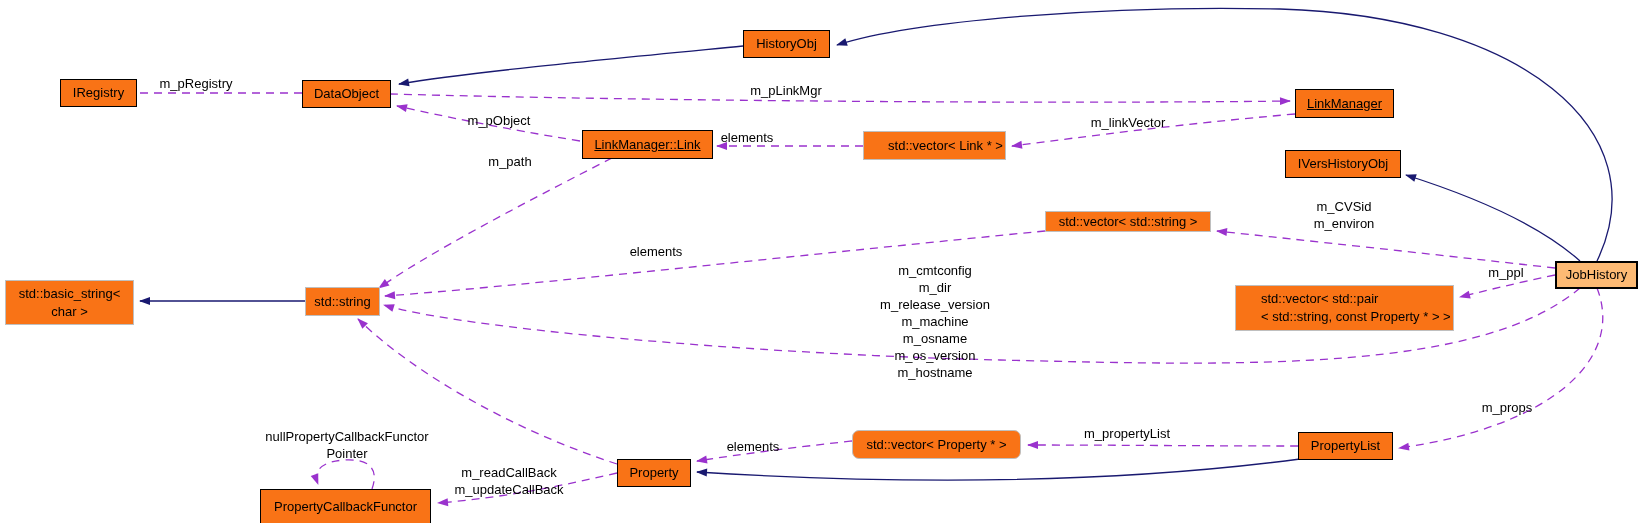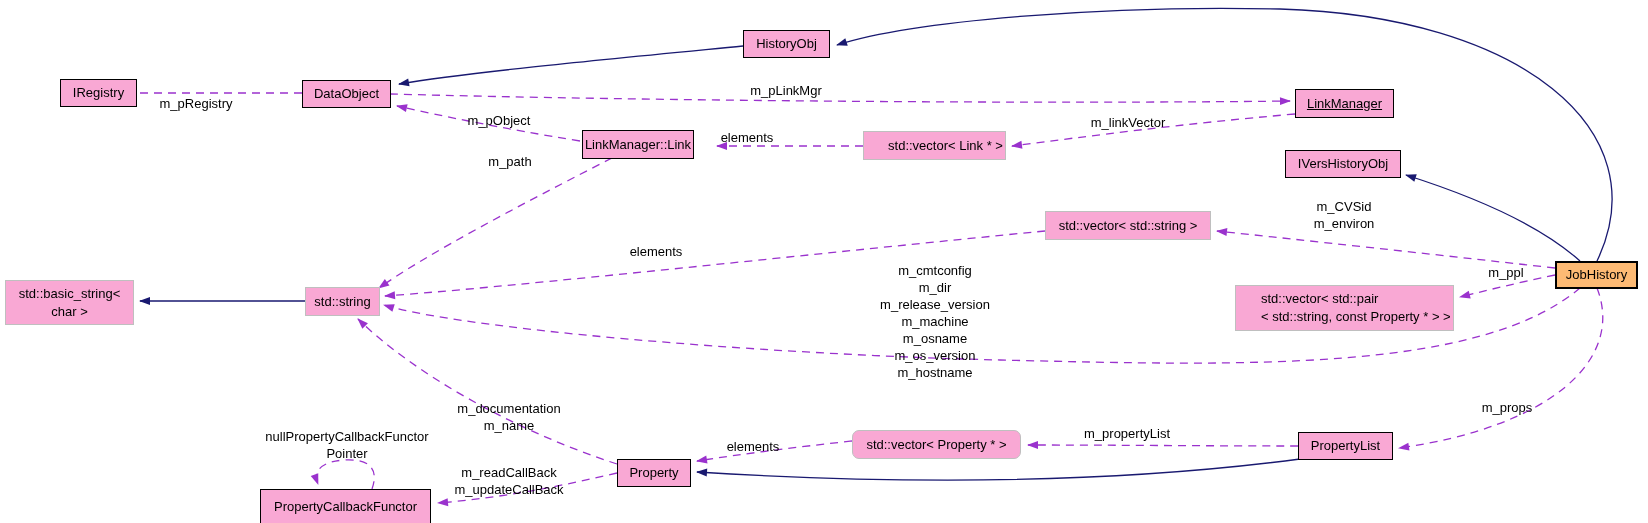--- a/index.html
+++ b/index.html
@@ -5,21 +5,21 @@
   html,body { margin:0; padding:0; background:#ffffff; }
   #canvas {
     position:relative; width:1648px; height:523px;
     font-family:"Liberation Sans", sans-serif;
     background:#ffffff; overflow:hidden;
   }
   #edges { position:absolute; left:0; top:0; width:1648px; height:523px; }
   .node {
     position:absolute; box-sizing:border-box;
     display:flex; align-items:center; justify-content:center;
-    background:#f9a8d4; border:1px solid #000000;
+    background:#f97316; border:1px solid #000000;
     font-size:13px; color:#000000; text-align:center;
     white-space:pre-line; line-height:18px;
   }
   .node.template { border-color:#bfbfbf; }
   .node.focus { background:#fdba74; border-width:2px; }
   .node.left { justify-content:flex-start; text-align:left; padding-left:25px; }
   .elabel {
     position:absolute; transform:translateX(-50%);
     font-size:13px; color:#000000; text-align:center;
     white-space:pre-line; line-height:17px;
@@ -64,56 +64,54 @@
       <path d="M 852 441 C 797 447, 742 454, 697 461" marker-end="url(#arr-purple)"></path>
       <path d="M 1298 446 C 1210 446, 1112 445, 1028 445" marker-end="url(#arr-purple)"></path>
       <path d="M 617 473 C 557 487, 500 498, 438 503" marker-end="url(#arr-purple)"></path>
       <path d="M 372 489 C 380 466, 366 459, 345 460 C 326 461, 312 468, 318 484" marker-end="url(#arr-purple)"></path>
     </g>
   </svg>
 
   <div class="node" style="left:32px; top:79px; width:77px; height:28px;margin-left:28px;">IRegistry</div>
   <div class="node" style="left:302px; top:80px; width:89px; height:28px;">DataObject</div>
   <div class="node" style="left:743px; top:30px; width:87px; height:28px;">HistoryObj</div>
-  <div class="node" style="left:582px; top:130px; width:112px; height:29px;">LinkManager::Link</div>
+  <div class="node" style="left:582px; top:130px; width:131px; height:29px;text-decoration:underline;">LinkManager::Link</div>
   <div class="node template" style="left:863px; top:131px; width:143px; height:29px;padding-left:22px;">std::vector&lt; Link * &gt;</div>
   <div class="node" style="left:1295px; top:89px; width:99px; height:29px;text-decoration:underline;">LinkManager</div>
   <div class="node" style="left:1285px; top:150px; width:116px; height:28px;">IVersHistoryObj</div>
-  <div class="node template" style="left:1045px; top:211px; width:166px; height:29px;">std::vector&lt; std::string &gt;</div>
+  <div class="node template" style="left:1045px; top:211px; width:166px; height:21px;">std::vector&lt; std::string &gt;</div>
   <div class="node template" style="left:5px; top:280px; width:129px; height:45px;">std::basic_string&lt;
 char &gt;</div>
   <div class="node template" style="left:305px; top:287px; width:75px; height:29px;">std::string</div>
   <div class="node template left" style="left:1235px; top:285px; width:219px; height:46px;">std::vector&lt; std::pair
 &lt; std::string, const Property * &gt; &gt;</div>
   <div class="node focus" style="left:1555px; top:261px; width:83px; height:28px;">JobHistory</div>
   <div class="node template" style="left:852px; top:430px; width:169px; height:29px;border-radius:7px;">std::vector&lt; Property * &gt;</div>
   <div class="node" style="left:617px; top:459px; width:74px; height:28px;">Property</div>
   <div class="node" style="left:1298px; top:432px; width:95px; height:28px;">PropertyList</div>
   <div class="node" style="left:260px; top:489px; width:171px; height:36px;">PropertyCallbackFunctor</div>
 
-  <div class="elabel" style="left:196px; top:75px;margin-top:20px;">m_pRegistry</div>
+  <div class="elabel" style="left:196px; top:75px;">m_pRegistry</div>
   <div class="elabel" style="left:786px; top:82px;">m_pLinkMgr</div>
   <div class="elabel" style="left:499px; top:112px;">m_pObject</div>
   <div class="elabel" style="left:747px; top:129px;">elements</div>
   <div class="elabel" style="left:1128px; top:114px;">m_linkVector</div>
   <div class="elabel" style="left:510px; top:153px;">m_path</div>
   <div class="elabel" style="left:1344px; top:198px;">m_CVSid
 m_environ</div>
   <div class="elabel" style="left:656px; top:243px;">elements</div>
   <div class="elabel" style="left:935px; top:262px;">m_cmtconfig
 m_dir
 m_release_version
 m_machine
 m_osname
 m_os_version
 m_hostname</div>
   <div class="elabel" style="left:1506px; top:264px;">m_ppl</div>
   <div class="elabel" style="left:1507px; top:399px;">m_props</div>
-  <div class="elabel" style="left:509px; top:400px;">m_documentation
-m_name</div>
   <div class="elabel" style="left:347px; top:428px;">nullPropertyCallbackFunctor
 Pointer</div>
   <div class="elabel" style="left:509px; top:464px;">m_readCallBack
 m_updateCallBack</div>
   <div class="elabel" style="left:753px; top:438px;">elements</div>
   <div class="elabel" style="left:1127px; top:425px;">m_propertyList</div>
 
 </div>
 
 </body></html>

